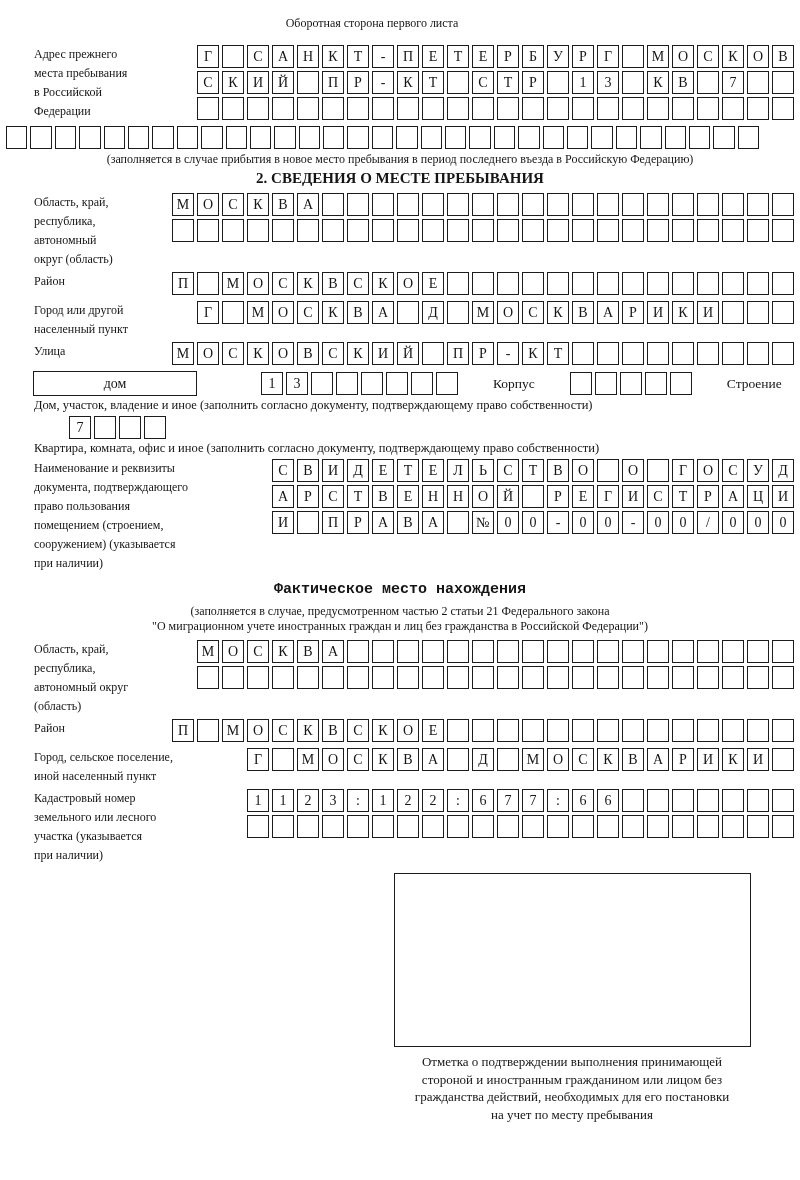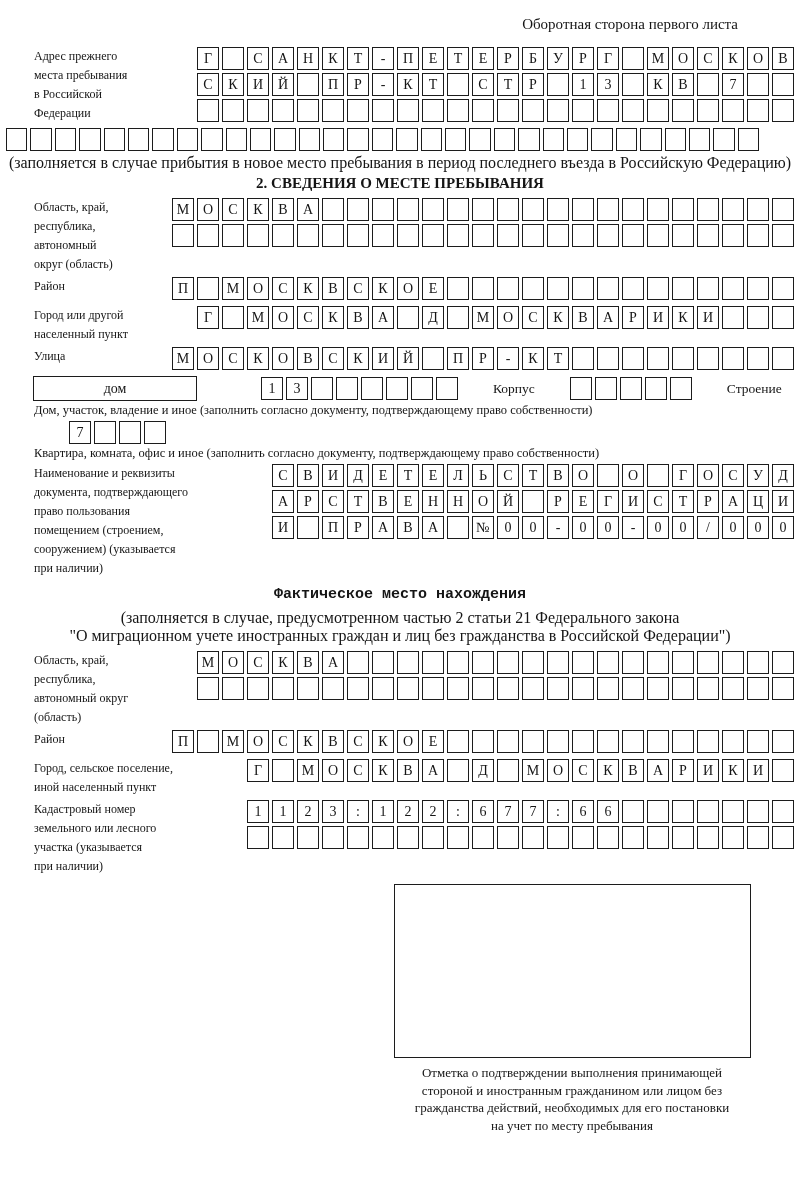--- a/index.html
+++ b/index.html
@@ -2,23 +2,23 @@
 <html><head>
 <meta charset="utf-8">
 <style>
   html,body{margin:0;padding:0;background:#ffffff;}
   .page{
     width:800px;min-height:1180px;box-sizing:border-box;
     padding:14px 6px 8px 6px;
     font-family:"Liberation Serif", "DejaVu Serif", serif;
     color:#151515;background:#ffffff;position:relative;
   }
-  .title{ text-align:right; font-size:15px; margin:2px 56px 14px 0; }
+  .title{ text-align:center; font-size:12px; margin:2px 56px 14px 0; }
   .h{ font-weight:bold; text-align:center; font-size:15px; margin:2px 0 6px 0; }
-  .cap{ font-size:16px; text-align:center; margin:0 0 3px 0; white-space:pre-line; }
+  .cap{ font-size:12px; text-align:center; margin:0 0 3px 0; white-space:pre-line; }
   .capl{ font-size:12.5px; margin:1px 0 3px 28px; }
   .grp{ display:flex; align-items:flex-start; margin-bottom:3px; }
   .lbl{ font-size:12px; line-height:19px; white-space:pre-line; flex:0 0 auto; margin-left:28px; }
   .lbl.first{ margin-left:28px; }
   .rows{ margin-left:auto; display:flex; flex-direction:column; align-items:flex-end; }
   .cellrow{ display:flex; gap:3px; margin-bottom:3px; margin-left:auto; }
   .cell{
     width:20px; height:21px; border:1.5px solid #1c1c1c;
     display:flex; align-items:center; justify-content:center;
     font-size:14px; flex:0 0 auto; background:#fff;

